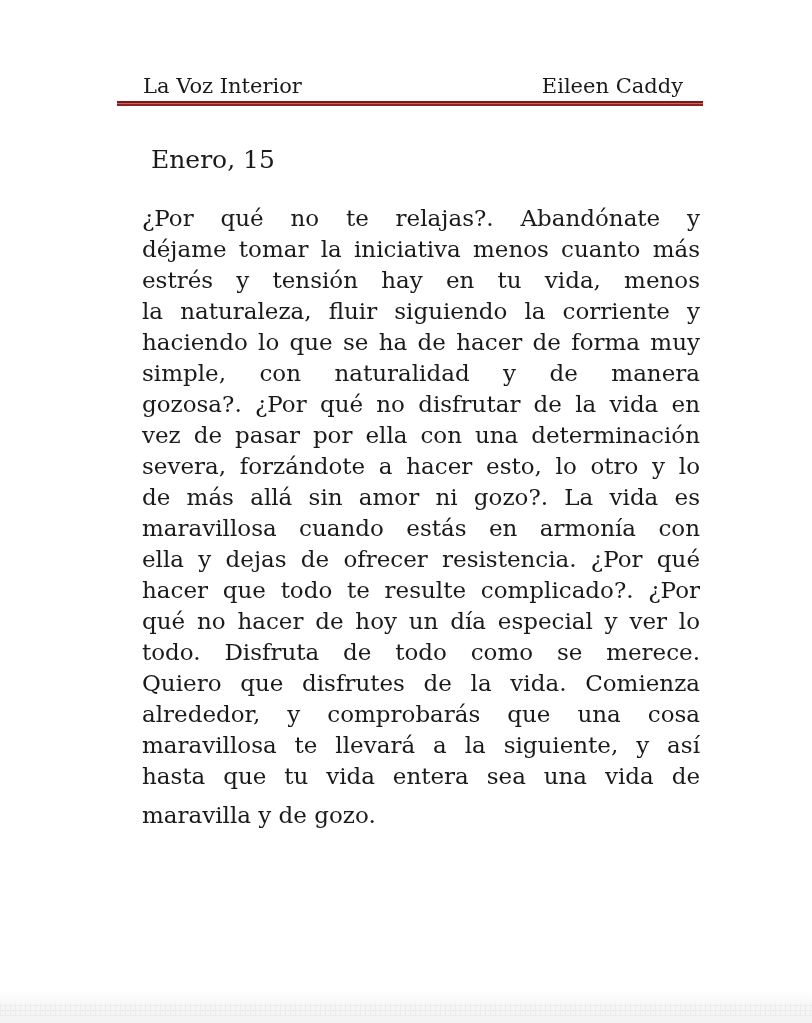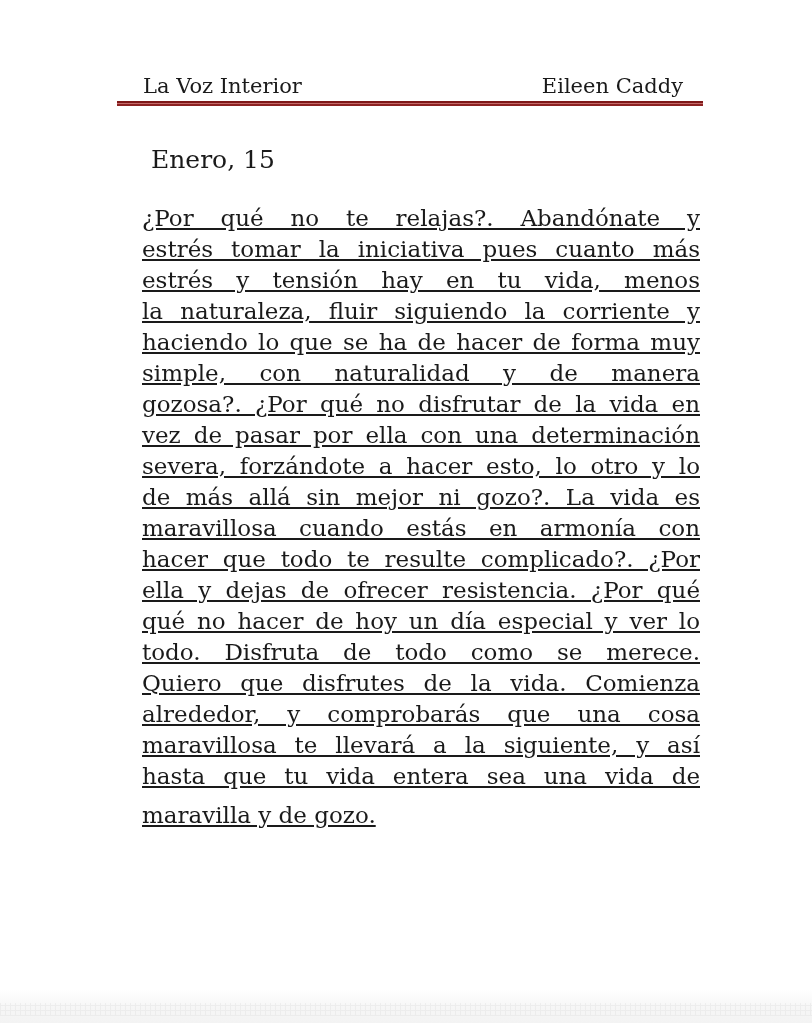--- a/index.html
+++ b/index.html
@@ -55,21 +55,20 @@
     left: 142px;
     width: 558px;
     font-size: 23px;
     line-height: 31px;
     color: #1a1a1a;
   }
   .body-line {
     text-align: justify;
     text-align-last: justify;
     white-space: normal;
-    text-decoration: underline;
   }
   .body-line.last {
     text-align-last: left;
     margin-top: 8px;
   }
   .page-edge {
     position: absolute;
     left: 0;
     bottom: 0;
     width: 812px;
@@ -97,32 +96,32 @@
     <span>La Voz Interior</span>
     <span>Eileen Caddy</span>
   </div>
 
   <div class="header-rule"></div>
 
   <h2 class="section-title">Enero, 15</h2>
 
   <div class="body-paragraph">
       <div class="body-line">¿Por qué no te relajas?. Abandónate y</div>
-      <div class="body-line">estrés tomar la iniciativa pues cuanto más</div>
+      <div class="body-line">déjame tomar la iniciativa menos cuanto más</div>
       <div class="body-line">estrés y tensión hay en tu vida, menos</div>
       <div class="body-line">la naturaleza, fluir siguiendo la corriente y</div>
       <div class="body-line">haciendo lo que se ha de hacer de forma muy</div>
       <div class="body-line">simple, con naturalidad y de manera</div>
       <div class="body-line">gozosa?. ¿Por qué no disfrutar de la vida en</div>
       <div class="body-line">vez de pasar por ella con una determinación</div>
       <div class="body-line">severa, forzándote a hacer esto, lo otro y lo</div>
-      <div class="body-line">de más allá sin mejor ni gozo?. La vida es</div>
+      <div class="body-line">de más allá sin amor ni gozo?. La vida es</div>
       <div class="body-line">maravillosa cuando estás en armonía con</div>
+      <div class="body-line">ella y dejas de ofrecer resistencia. ¿Por qué</div>
       <div class="body-line">hacer que todo te resulte complicado?. ¿Por</div>
-      <div class="body-line">ella y dejas de ofrecer resistencia. ¿Por qué</div>
       <div class="body-line">qué no hacer de hoy un día especial y ver lo</div>
       <div class="body-line">todo. Disfruta de todo como se merece.</div>
       <div class="body-line">Quiero que disfrutes de la vida. Comienza</div>
       <div class="body-line">alrededor, y comprobarás que una cosa</div>
       <div class="body-line">maravillosa te llevará a la siguiente, y así</div>
       <div class="body-line">hasta que tu vida entera sea una vida de</div>
       <div class="body-line last">maravilla y de gozo.</div>
     </div>
 
   <div class="page-edge">

